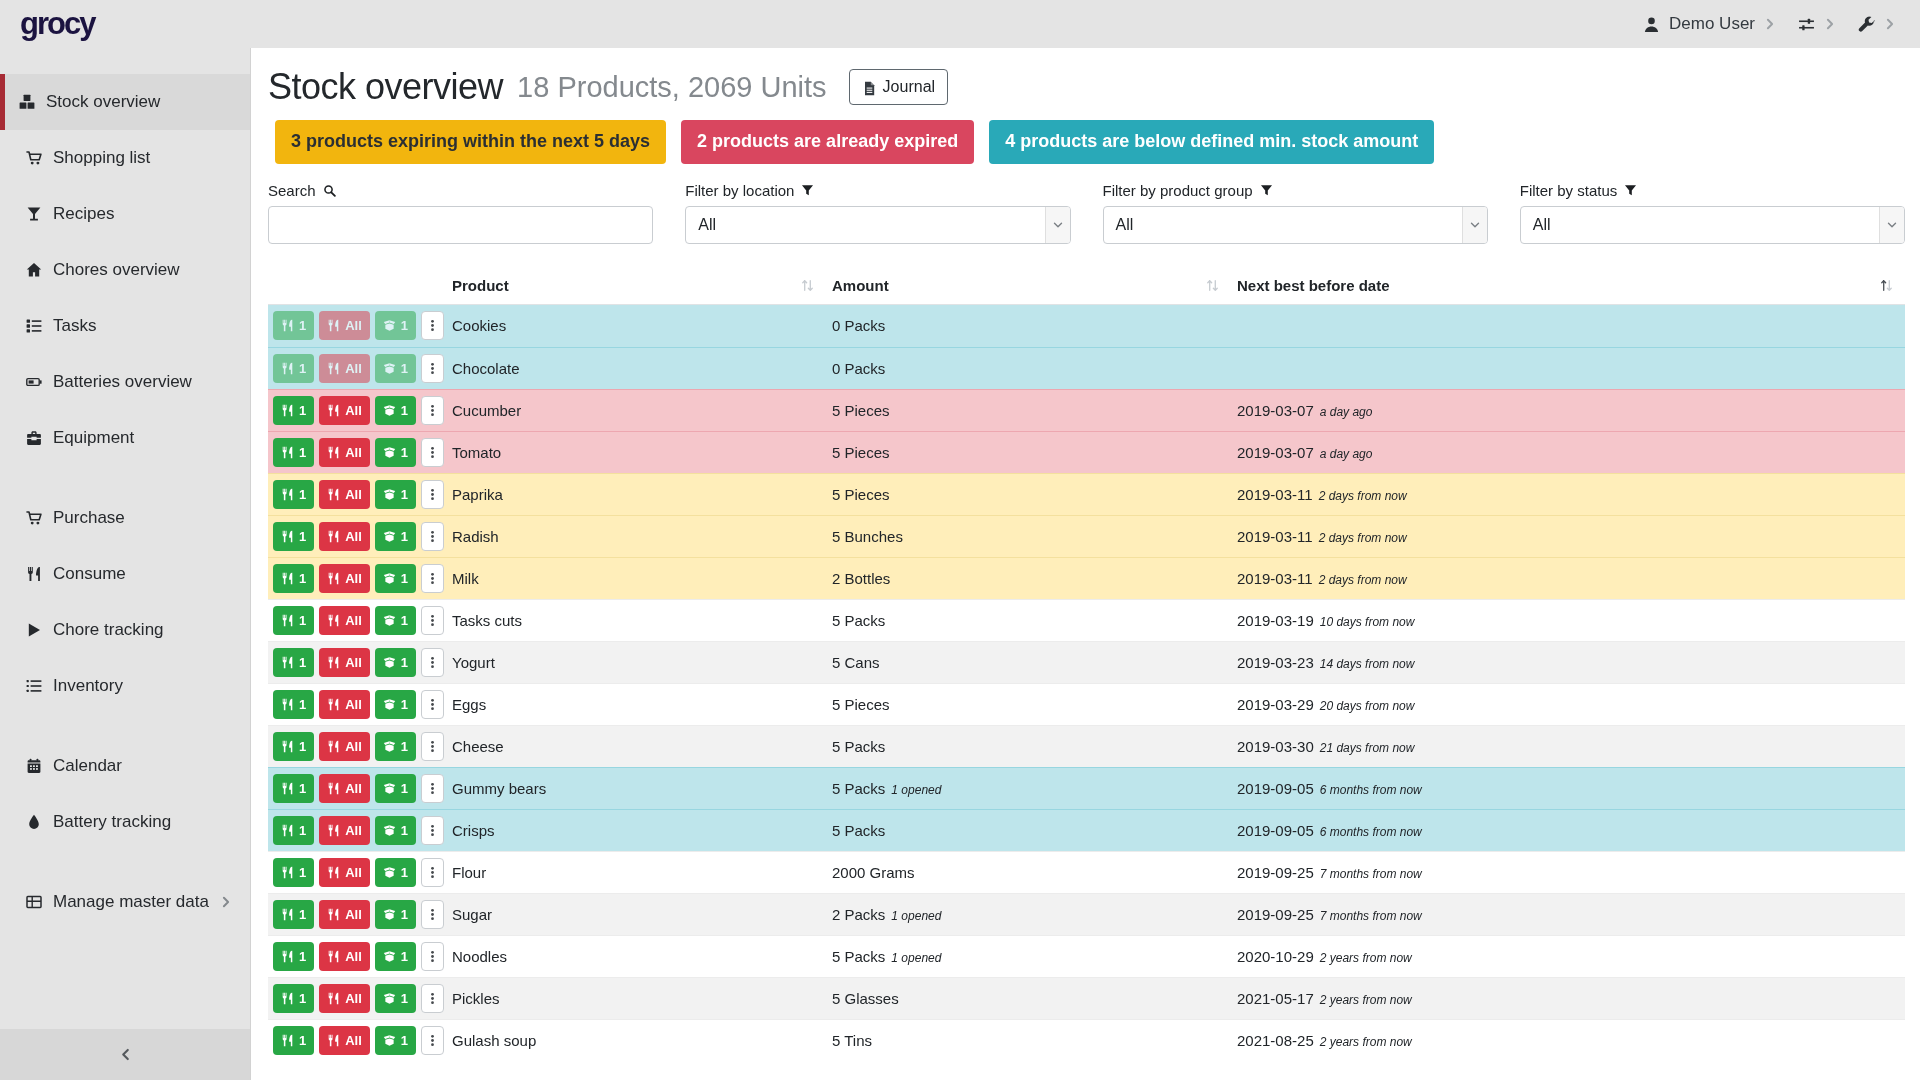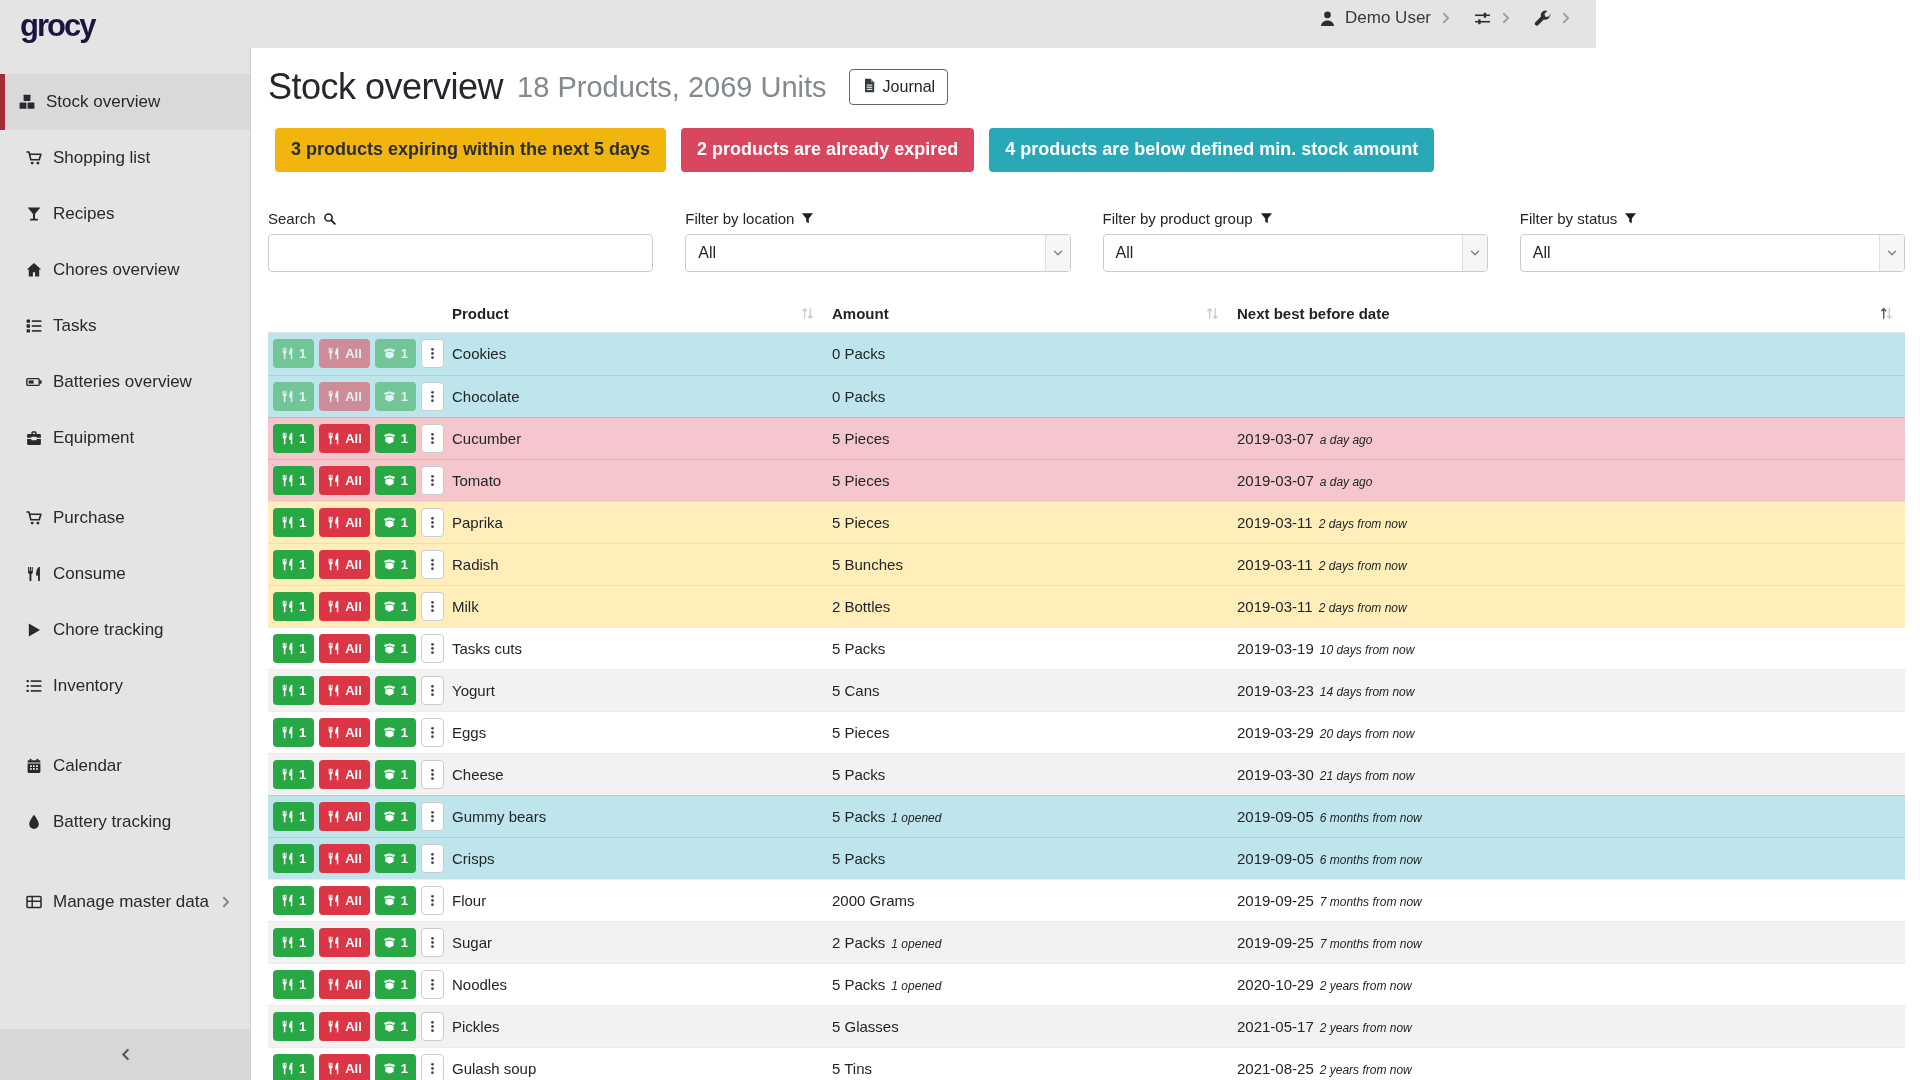--- a/index.html
+++ b/index.html
@@ -7,24 +7,24 @@
   body {
     width:1920px; height:1080px; overflow:hidden;
     font-family:"Liberation Sans", sans-serif;
     background:#fff; color:#212529;
   }
   .icon { display:inline-flex; align-items:center; justify-content:center; }
   .icon svg { width:1em; height:1em; display:block; }
 
   
   .topbar {
-    position:fixed; top:0; left:0; width:1596px; height:48px;
+    position:fixed; top:0; left:0; width:1920px; height:48px;
     background:var(--chrome,#e4e4e4);
-    display:flex; align-items:flex-start; justify-content:space-between;
-    padding:8px 24px 0 20px; z-index:5;
+    display:flex; align-items:center; justify-content:space-between;
+    padding:0 24px 0 20px; z-index:5;
   }
   .logo { font-size:31px; font-weight:700; letter-spacing:-2px; color:var(--brand,#1b1340); cursor:pointer; }
   .topnav { display:flex; align-items:center; gap:22px; }
   .tgroup { display:flex; align-items:center; gap:9px; font-size:17px; color:#343a40; cursor:pointer; }
   .tgroup .icon { font-size:17px; color:#2b2f33; }
   .tgroup .chev { font-size:12px; color:#9da2a6; }
 
   
   .sidebar {
     position:fixed; top:48px; left:0; bottom:0; width:251px;
@@ -51,30 +51,30 @@
 
   
   .content {
     position:absolute; top:48px; left:252px; right:0; bottom:0;
     background:#fff; padding:18px 15px 0 16px; overflow:hidden;
   }
   .title-row { display:flex; align-items:center; gap:14px; }
   h1 { font-size:36px; font-weight:500; margin:0; color:#24282c; letter-spacing:-0.5px; }
   .subtitle { font-size:29px; color:#84898e; }
   .journal-btn {
-    margin-left:8px; display:inline-flex; align-items:flex-start; gap:6px;
+    margin-left:8px; display:inline-flex; align-items:flex-end; gap:6px;
     border:1px solid #5f686f; background:#fff; border-radius:4px;
     padding:8px 12px; font-size:16px; color:#212529; font-family:inherit; cursor:pointer;
   }
   .journal-btn .icon { font-size:15px; color:#343a40; }
 
-  .badges { display:flex; gap:15px; margin-top:20px;padding-left:7px; }
+  .badges { display:flex; gap:15px; margin-top:12px;padding-left:7px; }
   .badge { font-size:18px; font-weight:600; padding:12px 16px; border-radius:4px; line-height:1.1; cursor:pointer; }
 
-  .filters { display:grid; grid-template-columns:repeat(4,1fr); gap:32px; margin-top:38px; }
+  .filters { display:grid; grid-template-columns:repeat(4,1fr); gap:32px; margin-top:18px; }
   .flabel { display:flex; align-items:center; gap:7px; font-size:15px; color:#212529; margin-bottom:7px; }
   .flabel .icon { font-size:13px; color:#1c1f22; }
   .fcontrol {
     height:38px; border:1px solid #c9cdd1; border-radius:4px; background:#fff;
     font-size:16px; color:#212529; width:100%; padding:0 10px; font-family:inherit;
   }
   .select { display:flex; align-items:center; justify-content:space-between; padding:0 0 0 12px; cursor:pointer; }
   .sarrow {
     width:25px; align-self:stretch; display:flex; align-items:center; justify-content:center;
     border-left:1px solid #dfdfdf; background:#f6f6f6; border-radius:0 3px 3px 0;

